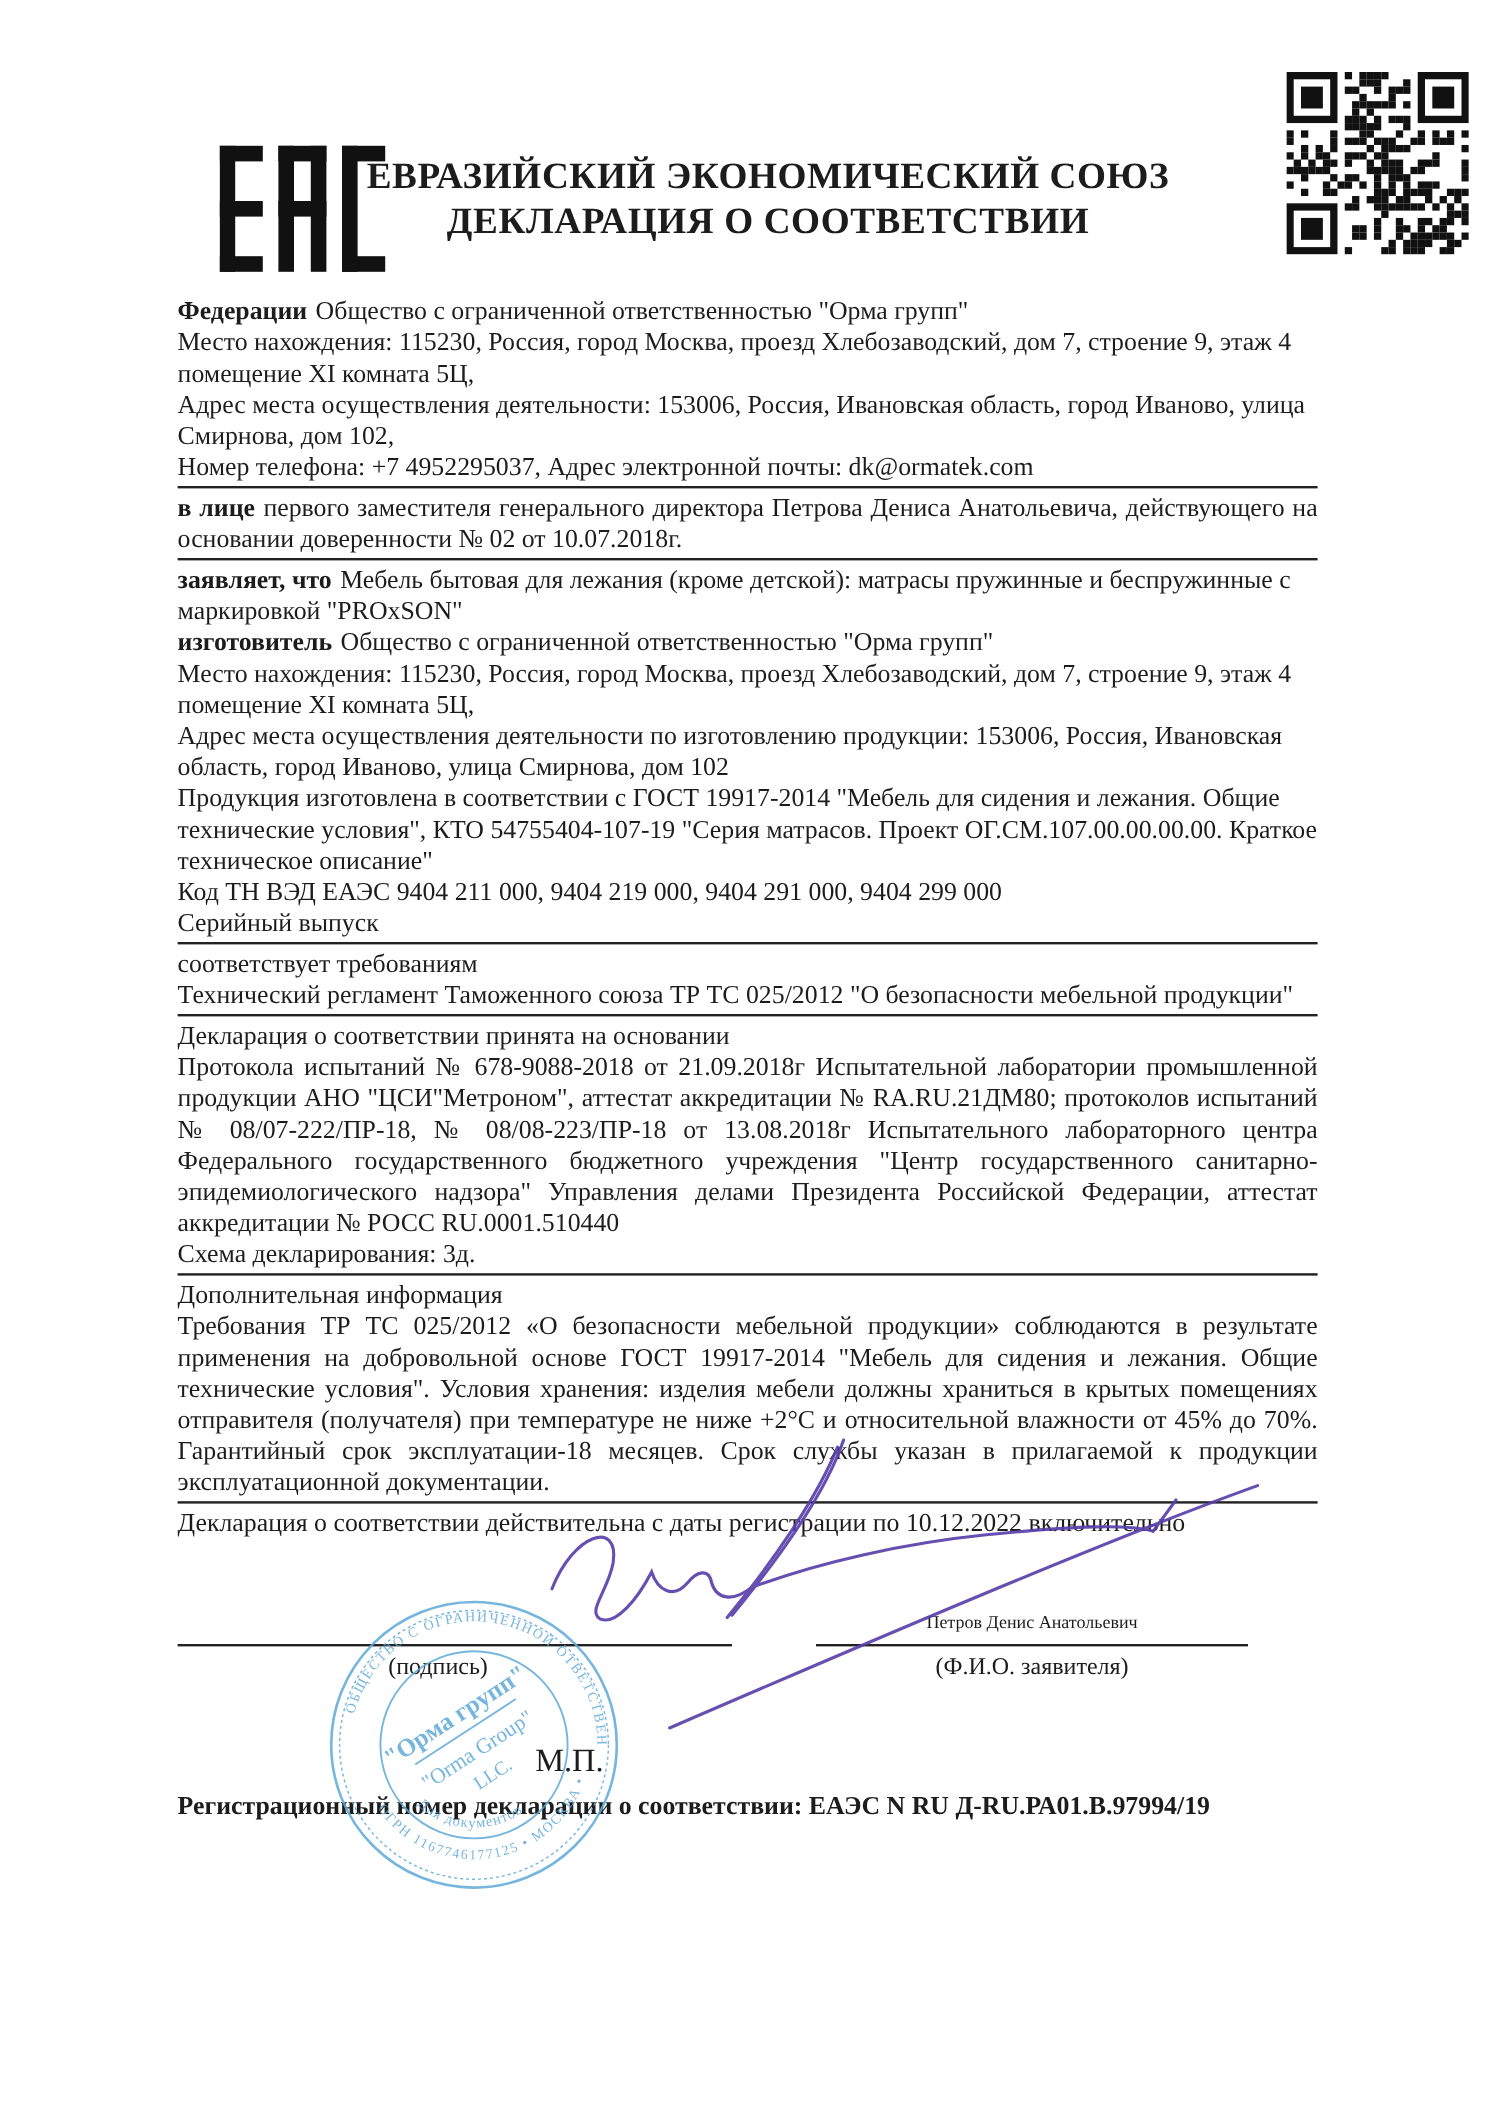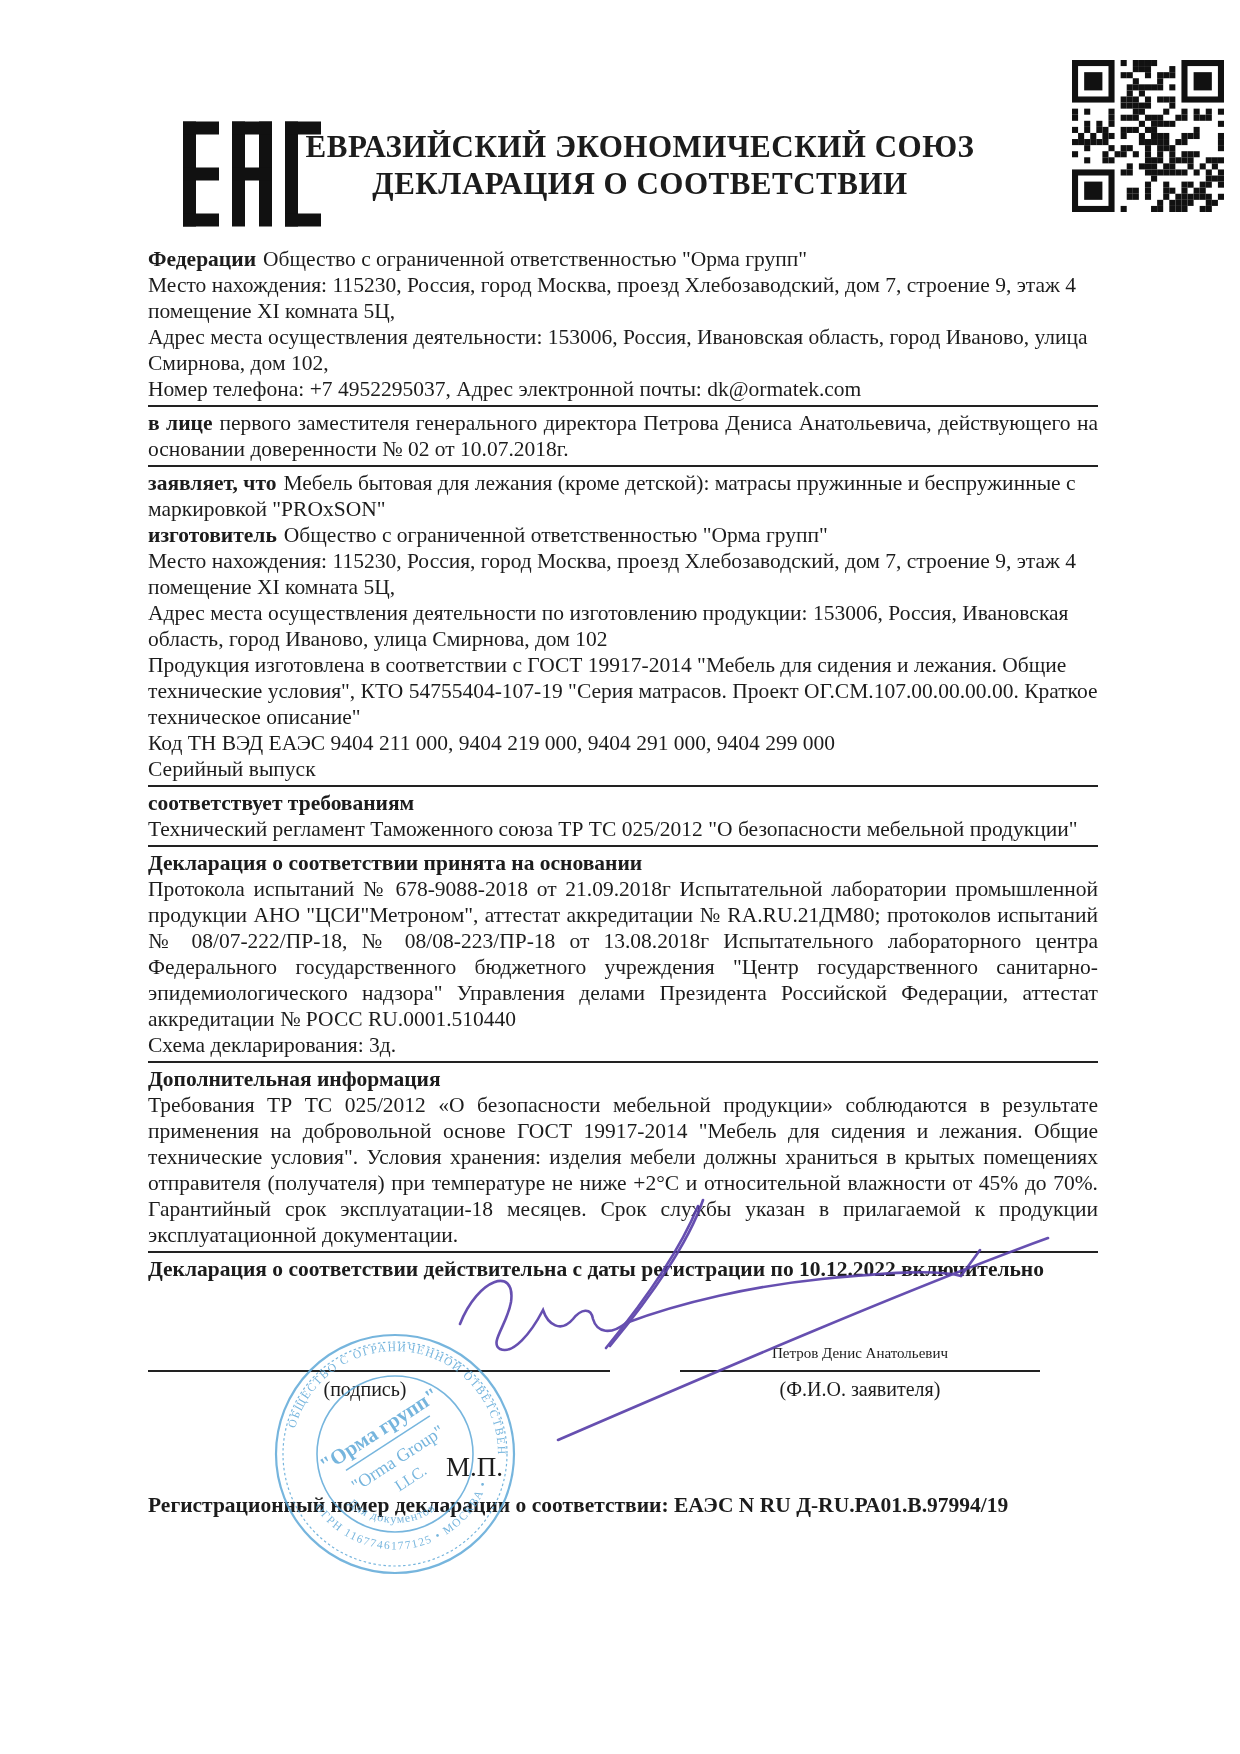--- a/index.html
+++ b/index.html
@@ -17,21 +17,21 @@
   .eac-logo{position:absolute;left:183px;top:120px;width:140px;height:108px;}
   .titles{position:absolute;left:300px;top:128px;width:680px;text-align:center;
           font-weight:bold;font-size:31px;line-height:37px;letter-spacing:.5px;}
   .qr{position:absolute;left:1072px;top:60px;width:152px;height:152px;}
   
   .body{position:absolute;left:148px;top:246px;width:950px;font-size:21.5px;line-height:26px;}
   .body p{margin:0;}
   .b{font-weight:bold;margin-right:7px;}
   .rule{border:none;border-top:2px solid #222;margin:3px 0;width:100%;}
   .just{text-align:justify;}
-  .boldline{font-weight:bold;}
+  .boldline{font-weight:normal;}
   
   .sig-zone{position:relative;height:210px;}
   .sig-line{position:absolute;border-top:2px solid #222;}
   .sig-line.left{left:0;top:88px;width:462px;}
   .sig-line.right{left:532px;top:88px;width:360px;}
   .sig-caption{position:absolute;font-size:20px;text-align:center;}
   .cap-podpis{left:107px;top:94px;width:220px;}
   .signer-name{position:absolute;left:532px;top:58px;width:360px;text-align:center;font-size:15px;}
   .cap-fio{left:532px;top:94px;width:360px;}
   .mp{position:absolute;left:255px;top:172px;width:100px;text-align:right;font-size:27px;}

